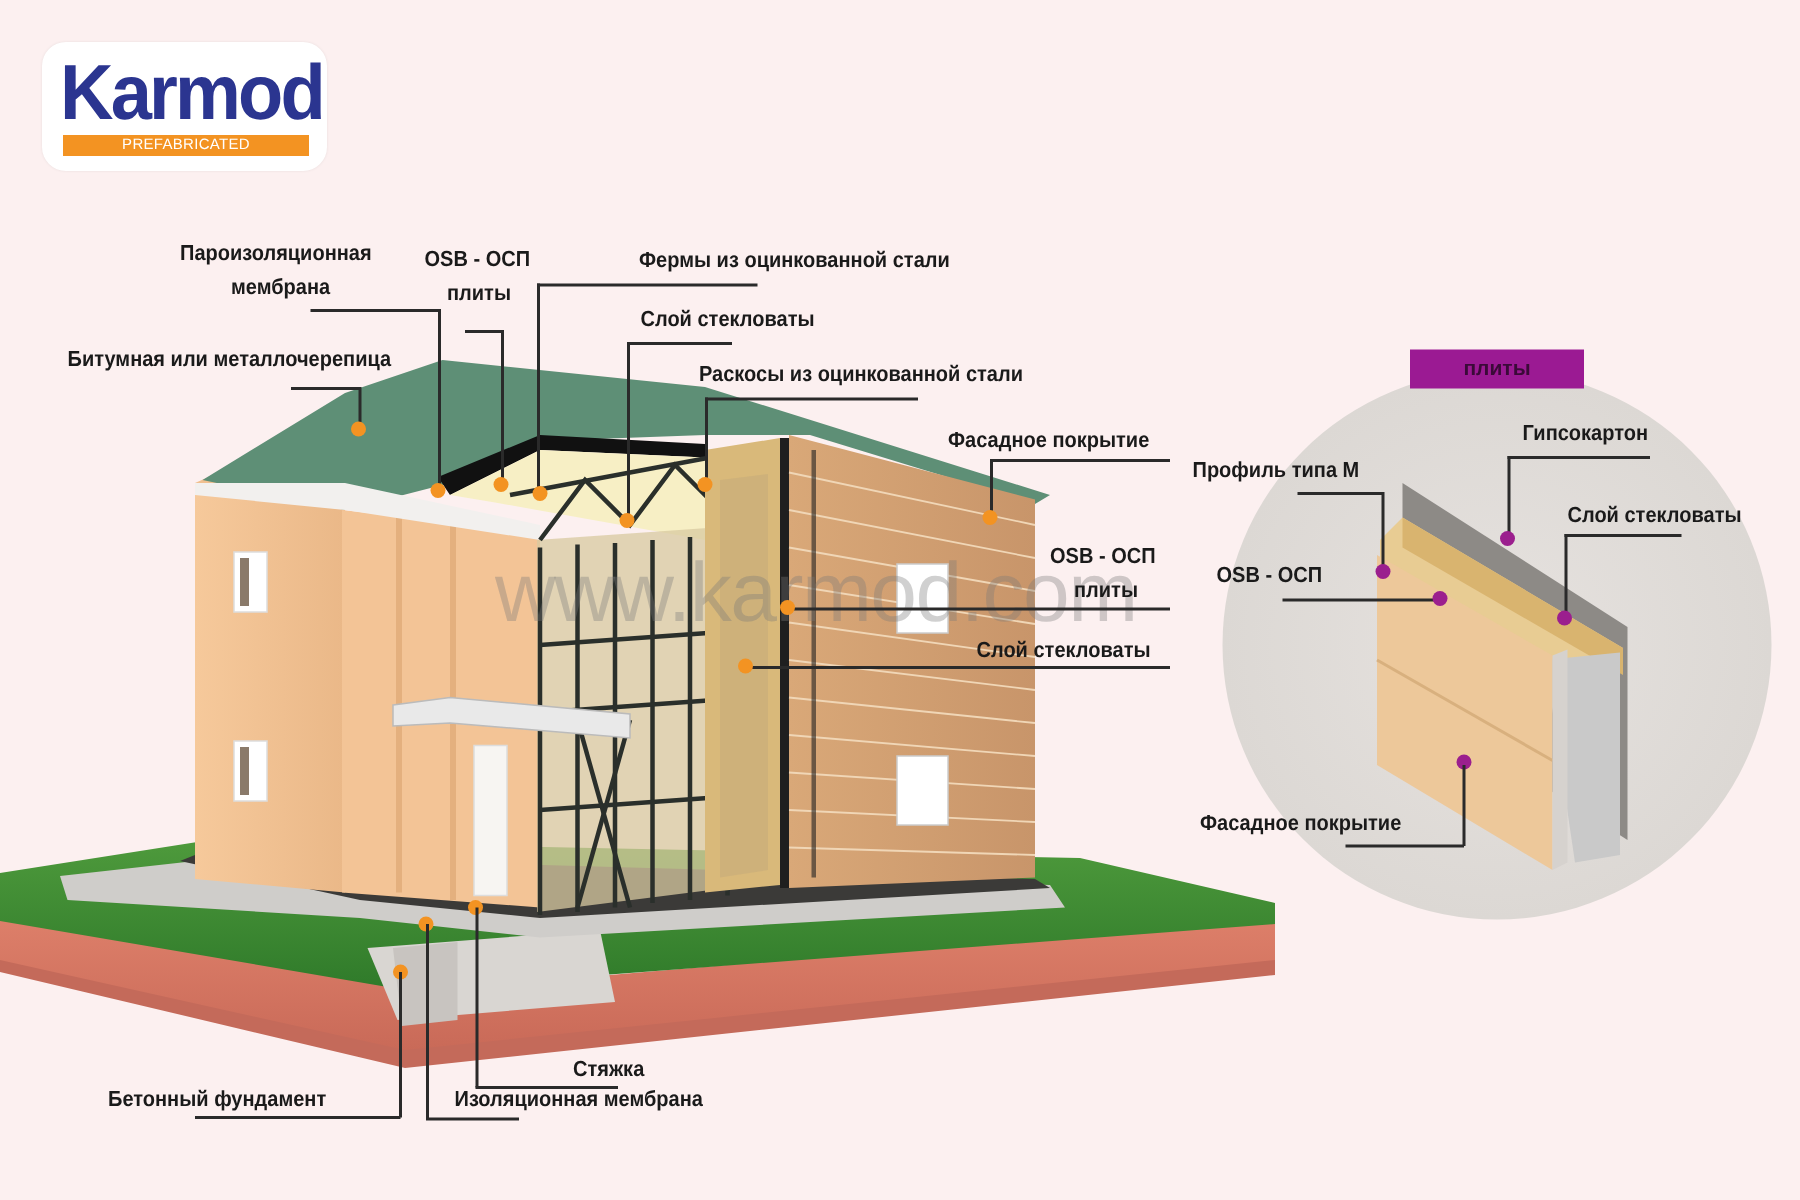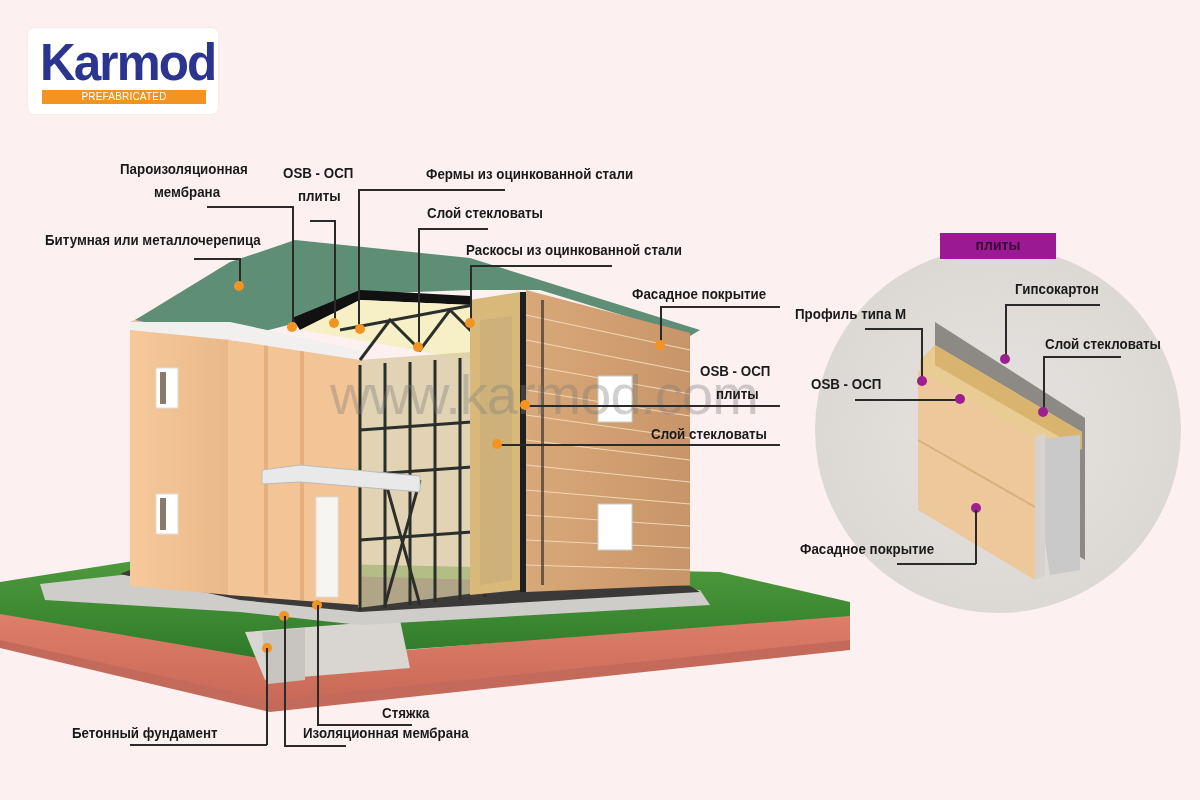--- a/index.html
+++ b/index.html
@@ -1,18 +1,18 @@
 <!DOCTYPE html>
 <html><head>
 <meta charset="utf-8">
 <style>
   html, body { margin:0; padding:0; }
   body { width:1200px; height:800px; background:#fcf0f0; position:relative; overflow:hidden; font-family:"Liberation Sans", sans-serif; }
   .abs { position:absolute; }
-  .logo { left:28px; top:28px; width:190px; height:86px; background:#fff; border-radius:6px; box-shadow:0 0 2px rgba(0,0,0,0.08); }
+  .logo { left:28px; top:28px; width:190px; height:86px; background:#fff; border-radius:16px; box-shadow:0 0 2px rgba(0,0,0,0.08); }
   .logo-word { position:absolute; left:12px; top:4px; font-family:"Liberation Sans", sans-serif; font-weight:bold; font-size:52px; color:#2b3590; letter-spacing:-2px; transform:scaleX(0.95); transform-origin:left; line-height:60px; }
   .logo-tag { position:absolute; left:14px; top:62px; width:164px; height:14px; background:#f39322; color:#fff; font-size:10px; line-height:14px; text-align:center; letter-spacing:0.2px; }
   .lbl { position:absolute; font-weight:bold; font-size:14.5px; color:#1a1a1a; white-space:nowrap; transform:scaleX(0.92); transform-origin:left top; }
   .lbl.c { text-align:center; }
   .ln { position:absolute; background:#2a2a2a; }
   .dot { position:absolute; width:10px; height:10px; border-radius:50%; background:#f39322; }
   .pdot { position:absolute; width:10px; height:10px; border-radius:50%; background:#9b1f8e; }
   .badge { left:940px; top:233px; width:116px; height:26px; background:#9b1a93; color:#3a0a38; font-weight:bold; font-size:14px; line-height:24px; text-align:center; }
   .watermark { left:330px; top:362px; font-size:56px; color:rgba(120,120,120,0.35); letter-spacing:-1px; white-space:nowrap; font-family:Liberation Sans, sans-serif; }
 </style>

